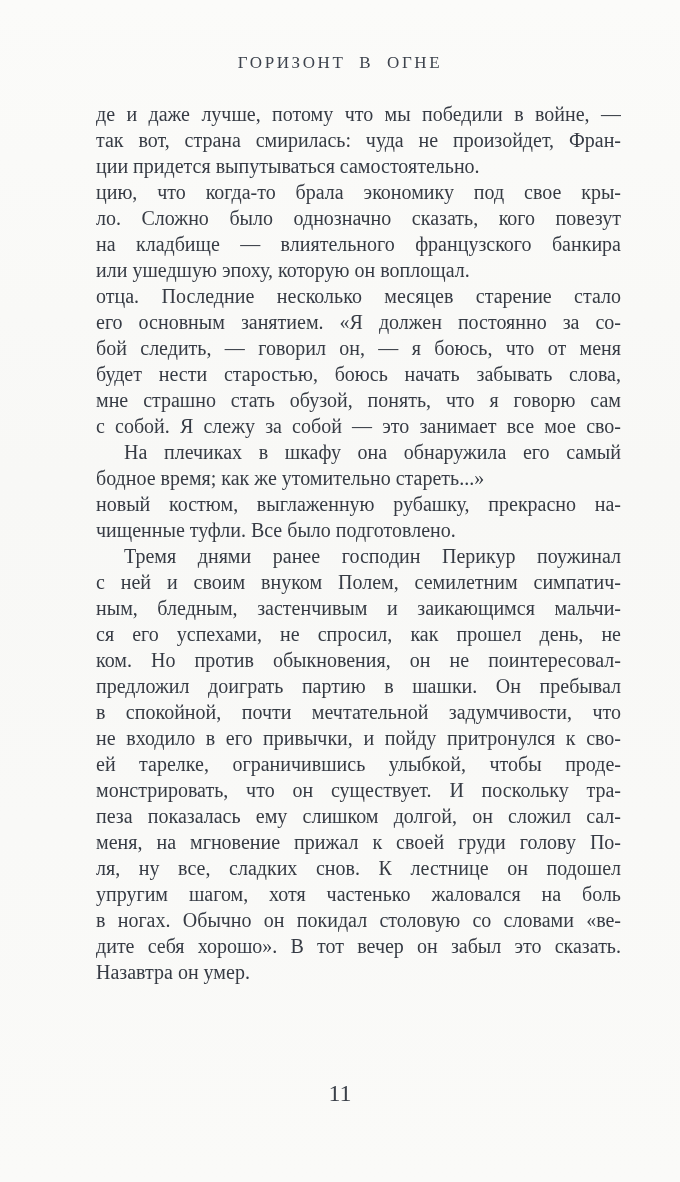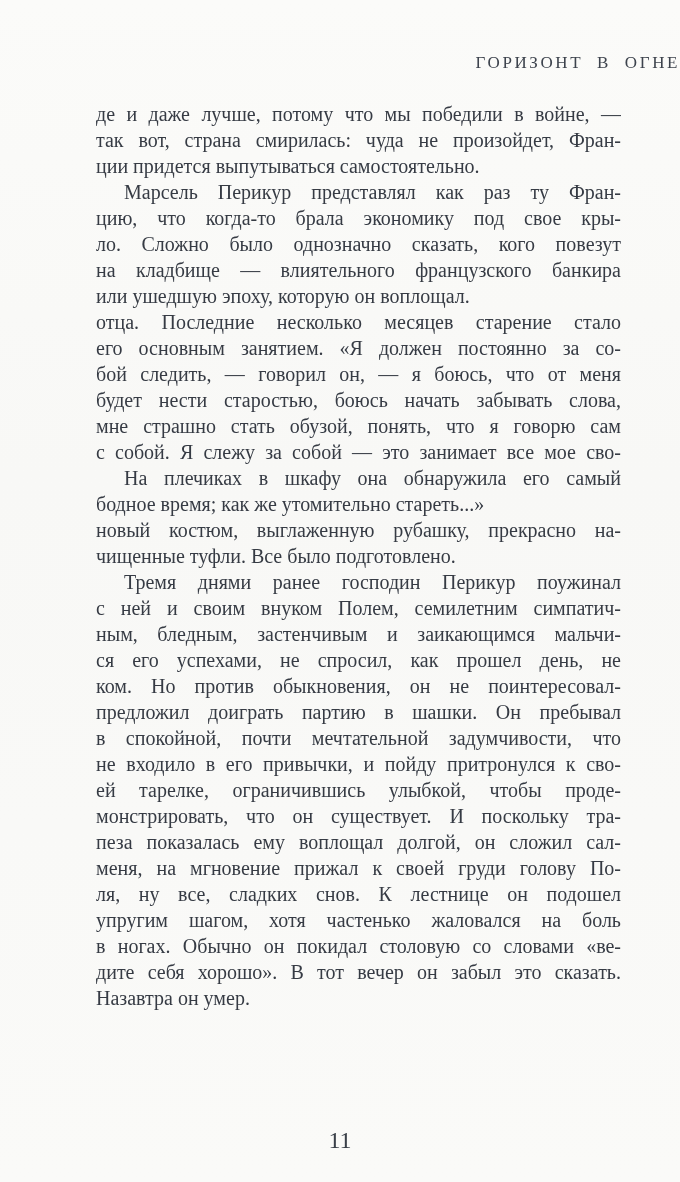--- a/index.html
+++ b/index.html
@@ -17,21 +17,21 @@
     position: relative;
     width: 680px;
     height: 1182px;
     background: linear-gradient(180deg, #fbfbf9 0%, #f8f8f6 40%, #fafaf8 100%);
   }
   .running-title {
     position: absolute;
     top: 53px;
     left: 0;
     width: 100%;
-    text-align: right;
+    text-align: center;
     font-size: 17px;
     letter-spacing: 2.6px;
     word-spacing: 7px;
     color: #3d434d;
     font-weight: 400;
   }
   .text-block {
     position: absolute;
     top: 101px;
     left: 96px;
@@ -57,35 +57,33 @@
     text-indent: 28px;
   }
   .page-number {
     position: absolute;
     top: 1080px;
     left: 0;
     width: 100%;
     text-align: center;
     font-size: 24px;
     color: #3a4049;
-    margin-top: 47px;
   }
 </style>
 </head>
 <body>
 
 <div class="page">
 
   <div class="running-title">ГОРИЗОНТ В ОГНЕ</div>
 
   <div class="text-block">
       <div class="line jst">де и даже лучше, потому что мы победили в войне, —</div>
       <div class="line jst">так вот, страна смирилась: чуда не произойдет, Фран-</div>
       <div class="line">ции придется выпутываться самостоятельно.</div>
-      <div class="line jst first">Марсель Перикур представлял как раз ту Фран-</div>
       <div class="line jst">цию, что когда-то брала экономику под свое кры-</div>
       <div class="line jst">ло. Сложно было однозначно сказать, кого повезут</div>
       <div class="line jst">на кладбище — влиятельного французского банкира</div>
       <div class="line">или ушедшую эпоху, которую он воплощал.</div>
       <div class="line jst">отца. Последние несколько месяцев старение стало</div>
       <div class="line jst">его основным занятием. «Я должен постоянно за со-</div>
       <div class="line jst">бой следить, — говорил он, — я боюсь, что от меня</div>
       <div class="line jst">будет нести старостью, боюсь начать забывать слова,</div>
       <div class="line jst">мне страшно стать обузой, понять, что я говорю сам</div>
       <div class="line jst">с собой. Я слежу за собой — это занимает все мое сво-</div>
@@ -96,21 +94,21 @@
       <div class="line jst first">Тремя днями ранее господин Перикур поужинал</div>
       <div class="line jst">с ней и своим внуком Полем, семилетним симпатич-</div>
       <div class="line jst">ным, бледным, застенчивым и заикающимся мальчи-</div>
       <div class="line jst">ся его успехами, не спросил, как прошел день, не</div>
       <div class="line jst">ком. Но против обыкновения, он не поинтересовал-</div>
       <div class="line jst">предложил доиграть партию в шашки. Он пребывал</div>
       <div class="line jst">в спокойной, почти мечтательной задумчивости, что</div>
       <div class="line jst">не входило в его привычки, и пойду притронулся к сво-</div>
       <div class="line jst">ей тарелке, ограничившись улыбкой, чтобы проде-</div>
       <div class="line jst">монстрировать, что он существует. И поскольку тра-</div>
-      <div class="line jst">пеза показалась ему воплощал долгой, он сложил сал-</div>
+      <div class="line jst">пеза показалась ему слишком долгой, он сложил сал-</div>
       <div class="line jst">меня, на мгновение прижал к своей груди голову По-</div>
       <div class="line jst">ля, ну все, сладких снов. К лестнице он подошел</div>
       <div class="line jst">упругим шагом, хотя частенько жаловался на боль</div>
       <div class="line jst">в ногах. Обычно он покидал столовую со словами «ве-</div>
       <div class="line jst">дите себя хорошо». В тот вечер он забыл это сказать.</div>
       <div class="line">Назавтра он умер.</div>
     </div>
 
   <div class="page-number">11</div>
 

